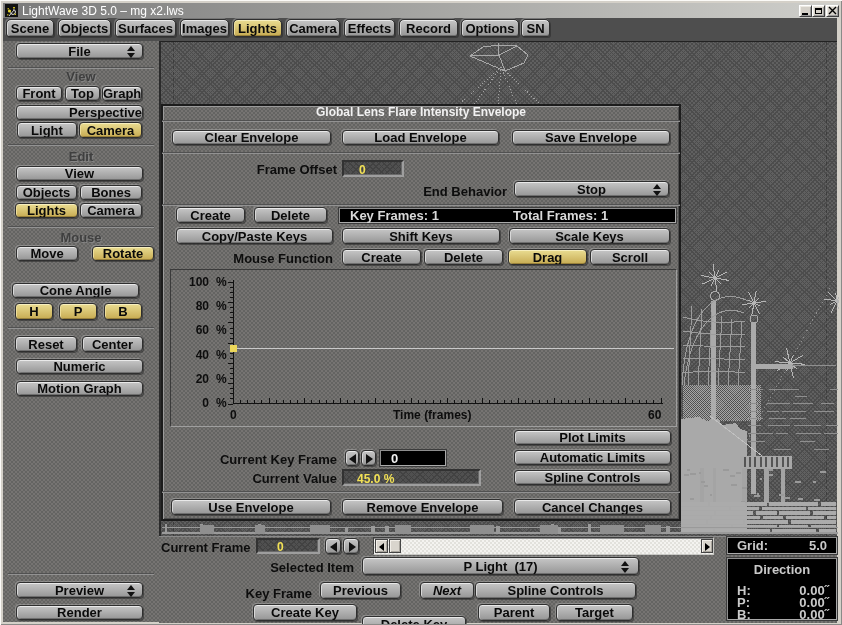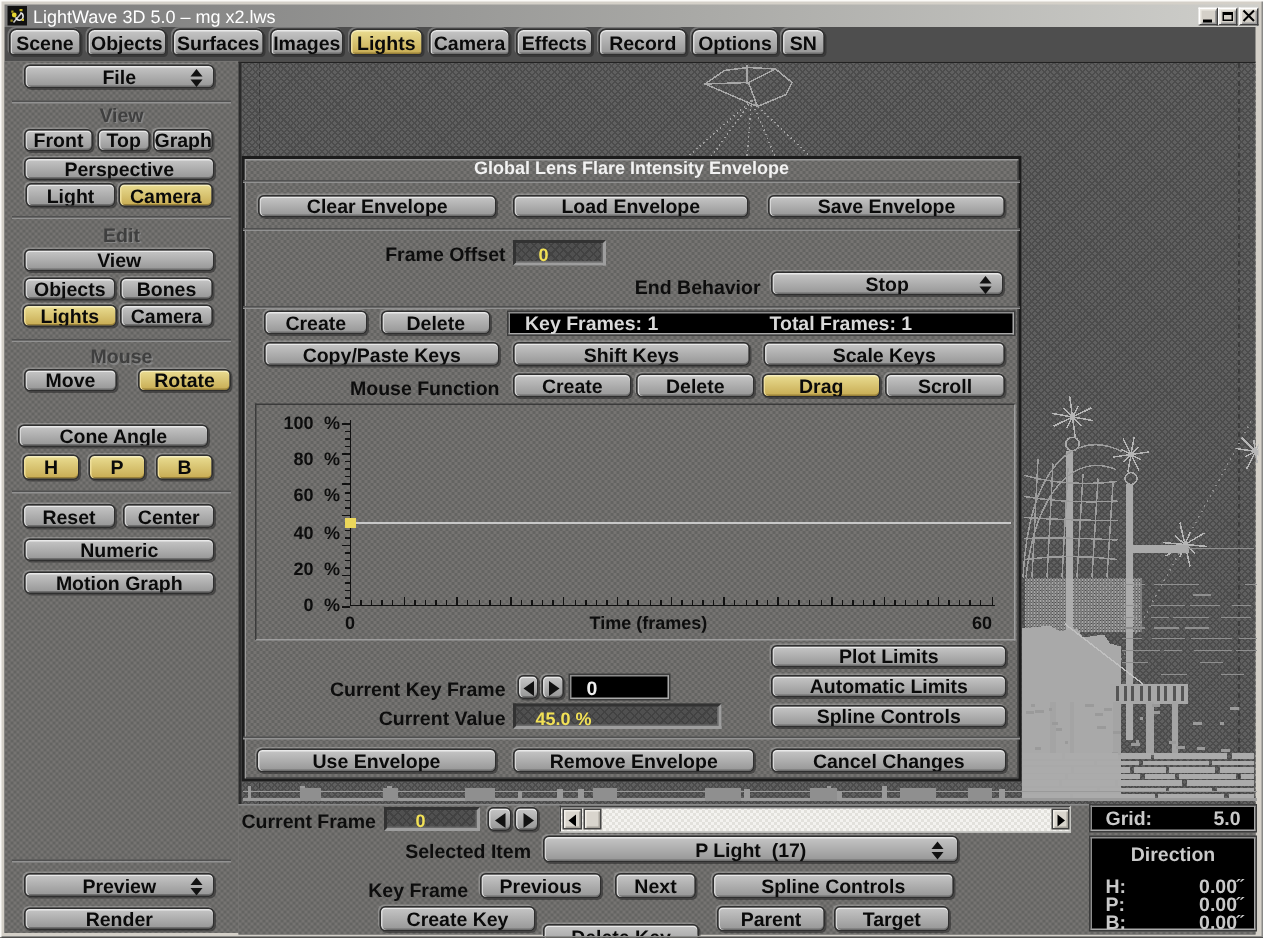--- a/index.html
+++ b/index.html
@@ -89,21 +89,21 @@
   <div class="abs paneltex" id="leftpanel" style="left:3px;top:41px;width:156px;height:581px;"></div>
   <div class="btn" style="left:16px;top:43px;width:127px;height:16px;line-height:15px;">File<span class="dar" style="right:6px;top:2px;">
         <b></b>
         <i></i>
       </span></div>
   <div class="sep" style="left:8px;top:67px;width:146px;"></div>
   <div class="emb" style="left:3px;top:69px;width:156px;text-align:center;">View</div>
   <div class="btn" style="left:16px;top:86px;width:46px;height:15px;line-height:14px;">Front</div>
   <div class="btn" style="left:65px;top:86px;width:35px;height:15px;line-height:14px;">Top</div>
   <div class="btn" style="left:102px;top:86px;width:40px;height:15px;line-height:14px;">Graph</div>
-  <div class="btn" style="left:16px;top:105px;width:127px;height:15px;line-height:14px;">Perspective</div>
+  <div class="btn" style="left:16px;top:105px;width:127px;height:15px;line-height:14px;text-align:right;">Perspective</div>
   <div class="btn" style="left:17px;top:122px;width:60px;height:16px;line-height:15px;">Light</div>
   <div class="btn yel" style="left:79px;top:122px;width:63px;height:16px;line-height:15px;">Camera</div>
   <div class="sep" style="left:8px;top:144px;width:146px;"></div>
   <div class="emb" style="left:3px;top:149px;width:156px;text-align:center;">Edit</div>
   <div class="btn" style="left:16px;top:166px;width:127px;height:15px;line-height:14px;">View</div>
   <div class="btn" style="left:16px;top:185px;width:61px;height:15px;line-height:14px;">Objects</div>
   <div class="btn" style="left:80px;top:185px;width:62px;height:15px;line-height:14px;">Bones</div>
   <div class="btn yel" style="left:15px;top:203px;width:63px;height:15px;line-height:14px;">Lights</div>
   <div class="btn" style="left:80px;top:203px;width:62px;height:15px;line-height:14px;">Camera</div>
   <div class="sep" style="left:8px;top:226px;width:146px;"></div>
@@ -373,21 +373,21 @@
     <span style="position:absolute;left:0;width:108px;top:3px;text-align:center;">Direction</span>
     <span style="position:absolute;left:9px;top:24px;">H:</span>
       <span style="position:absolute;right:7px;top:24px;">0.00˝</span>
     <span style="position:absolute;left:9px;top:36px;">P:</span>
       <span style="position:absolute;right:7px;top:36px;">0.00˝</span>
     <span style="position:absolute;left:9px;top:48px;">B:</span>
       <span style="position:absolute;right:7px;top:48px;">0.00˝</span>
   </div>
   <div class="lbl" style="left:220px;top:586px;width:92px;text-align:right;">Key Frame</div>
   <div class="btn" style="left:320px;top:582px;width:81px;height:17px;line-height:16px;">Previous</div>
-  <div class="btn" style="left:410px;top:582px;width:54px;height:17px;line-height:16px;">Next</div>
+  <div class="btn" style="left:420px;top:582px;width:54px;height:17px;line-height:16px;font-style:italic;">Next</div>
   <div class="btn" style="left:475px;top:582px;width:161px;height:17px;line-height:16px;">Spline Controls</div>
   <div class="btn" style="left:253px;top:604px;width:104px;height:17px;line-height:16px;">Create Key</div>
   <div class="btn" style="left:362px;top:616px;width:104px;height:17px;line-height:16px;">Delete Key</div>
   <div class="btn" style="left:478px;top:604px;width:72px;height:17px;line-height:16px;">Parent</div>
   <div class="btn" style="left:556px;top:604px;width:77px;height:17px;line-height:16px;">Target</div>
 
   <div class="abs paneltex" id="dialog" style="left:161px;top:104px;width:520px;height:417px;box-sizing:border-box;border:2px solid #1c1c1c;box-shadow:inset 1px 1px 0 #9b9b9b,inset -1px -1px 0 #4c4c4c;"></div>
   <div class="abs" style="left:162px;top:105px;width:518px;height:14px;text-align:center;font-weight:bold;font-size:12px;color:#f2f2f2;">Global Lens Flare Intensity Envelope</div>
   <div class="sep" style="left:162px;top:120px;width:518px;"></div>
   <div class="btn" style="left:172px;top:130px;width:159px;height:15px;line-height:14px;">Clear Envelope</div>

